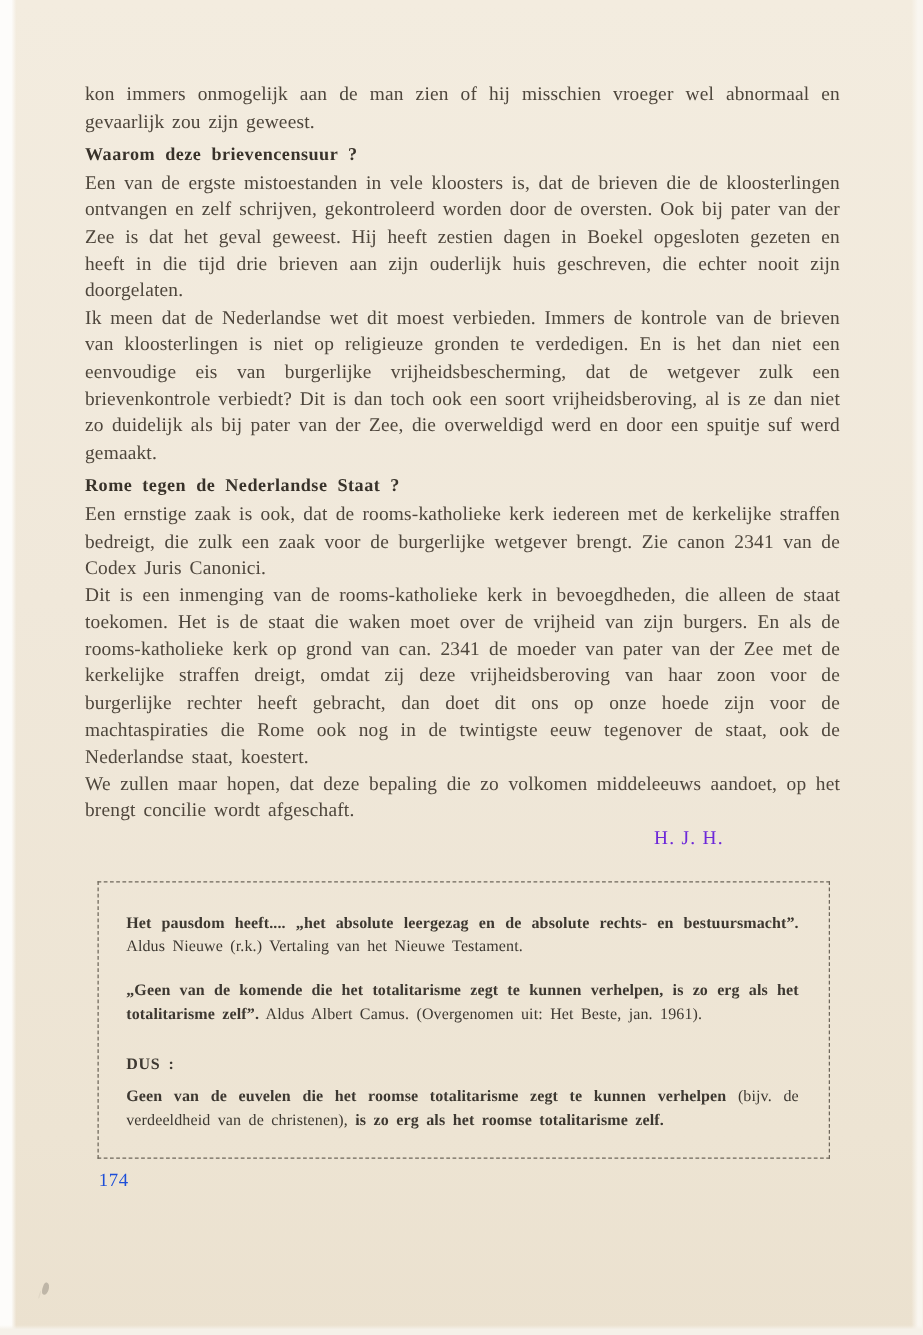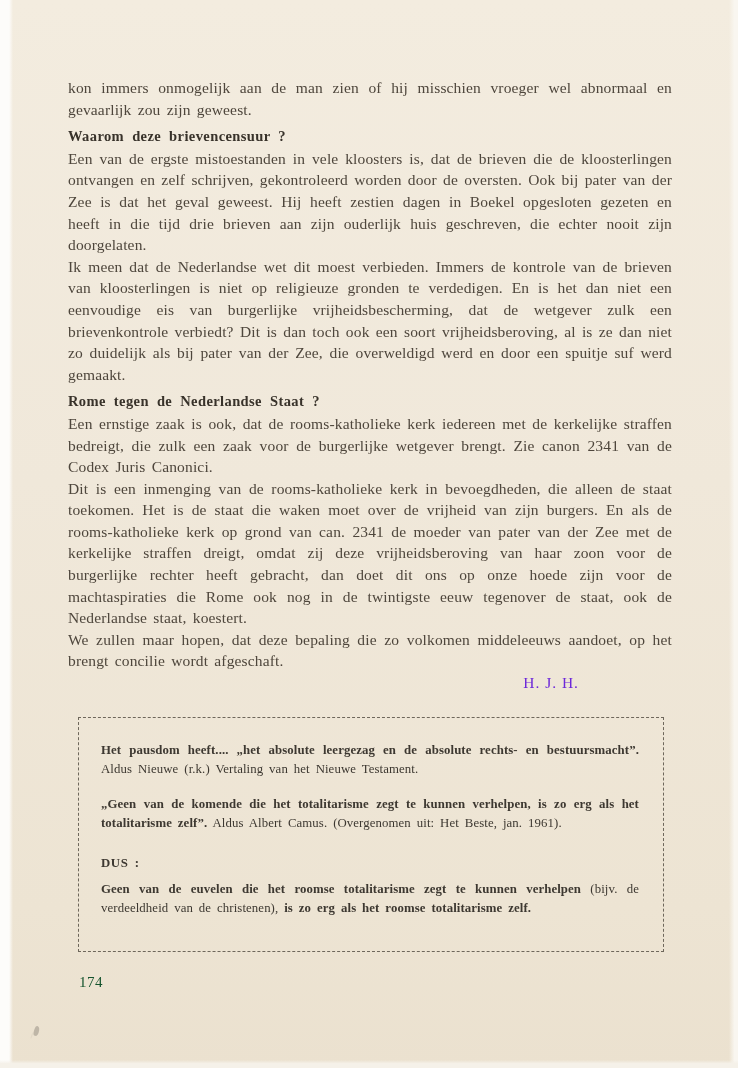--- a/index.html
+++ b/index.html
@@ -15,21 +15,21 @@
   .edge-right { position: absolute; right: 0; top: 0; width: 9px; height: 100%; background: linear-gradient(270deg, #f9f6f0 40%, rgba(249,246,240,0)); }
   .edge-bottom{ position: absolute; left: 0; bottom: 0; width: 100%; height: 8px; background: linear-gradient(0deg, #f5f1e9 55%, rgba(245,241,233,0)); }
   .smudge {
     position: absolute; left: 34px; top: 1026px; width: 5px; height: 10px;
     background: #6d665c; opacity: .35; border-radius: 40% 60% 50% 50%;
     transform: rotate(18deg);
     box-shadow: -3px 6px 0 -2px rgba(109,102,92,.25);
   }
 
   .content {
-    position: absolute; left: 68px; top: 12px; width: 604px;
+    position: absolute; left: 68px; top: 0; width: 604px;
     padding-top: 65px;
     color: #4e463c;
   }
   p.body {
     margin: 0;
     font-size: 15.5px; line-height: 21.6px;
     text-align: justify;
     letter-spacing: .15px; word-spacing: 2.2px;
   }
   h3.heading {
@@ -53,25 +53,25 @@
     color: #3d3831;
   }
   .qb {
     margin: 0 0 16px 0;
     font-size: 12.8px; line-height: 19px;
     text-align: justify;
     letter-spacing: .1px; word-spacing: 2.6px;
   }
   .qb .b { font-weight: bold; }
   .qb.dus { margin: 21px 0 7px 0; font-weight: bold; letter-spacing: .6px; }
-  .qb.last { margin-bottom: 15px; }
+  .qb.last { margin-bottom: 2px; }
 
   .page-number {
-    margin: 22px 0 0 11px;
-    font-size: 15px; color: #14532d; letter-spacing: .5px;
+    margin: 10px 0 0 11px;
+    font-size: 15px; color: #1d4ed8; letter-spacing: .5px;
   }
 </style>
 </head>
 <body>
 
 <div class="edge-left"></div>
 <div class="edge-right"></div>
 <div class="edge-bottom"></div>
 <div class="smudge"></div>
 

